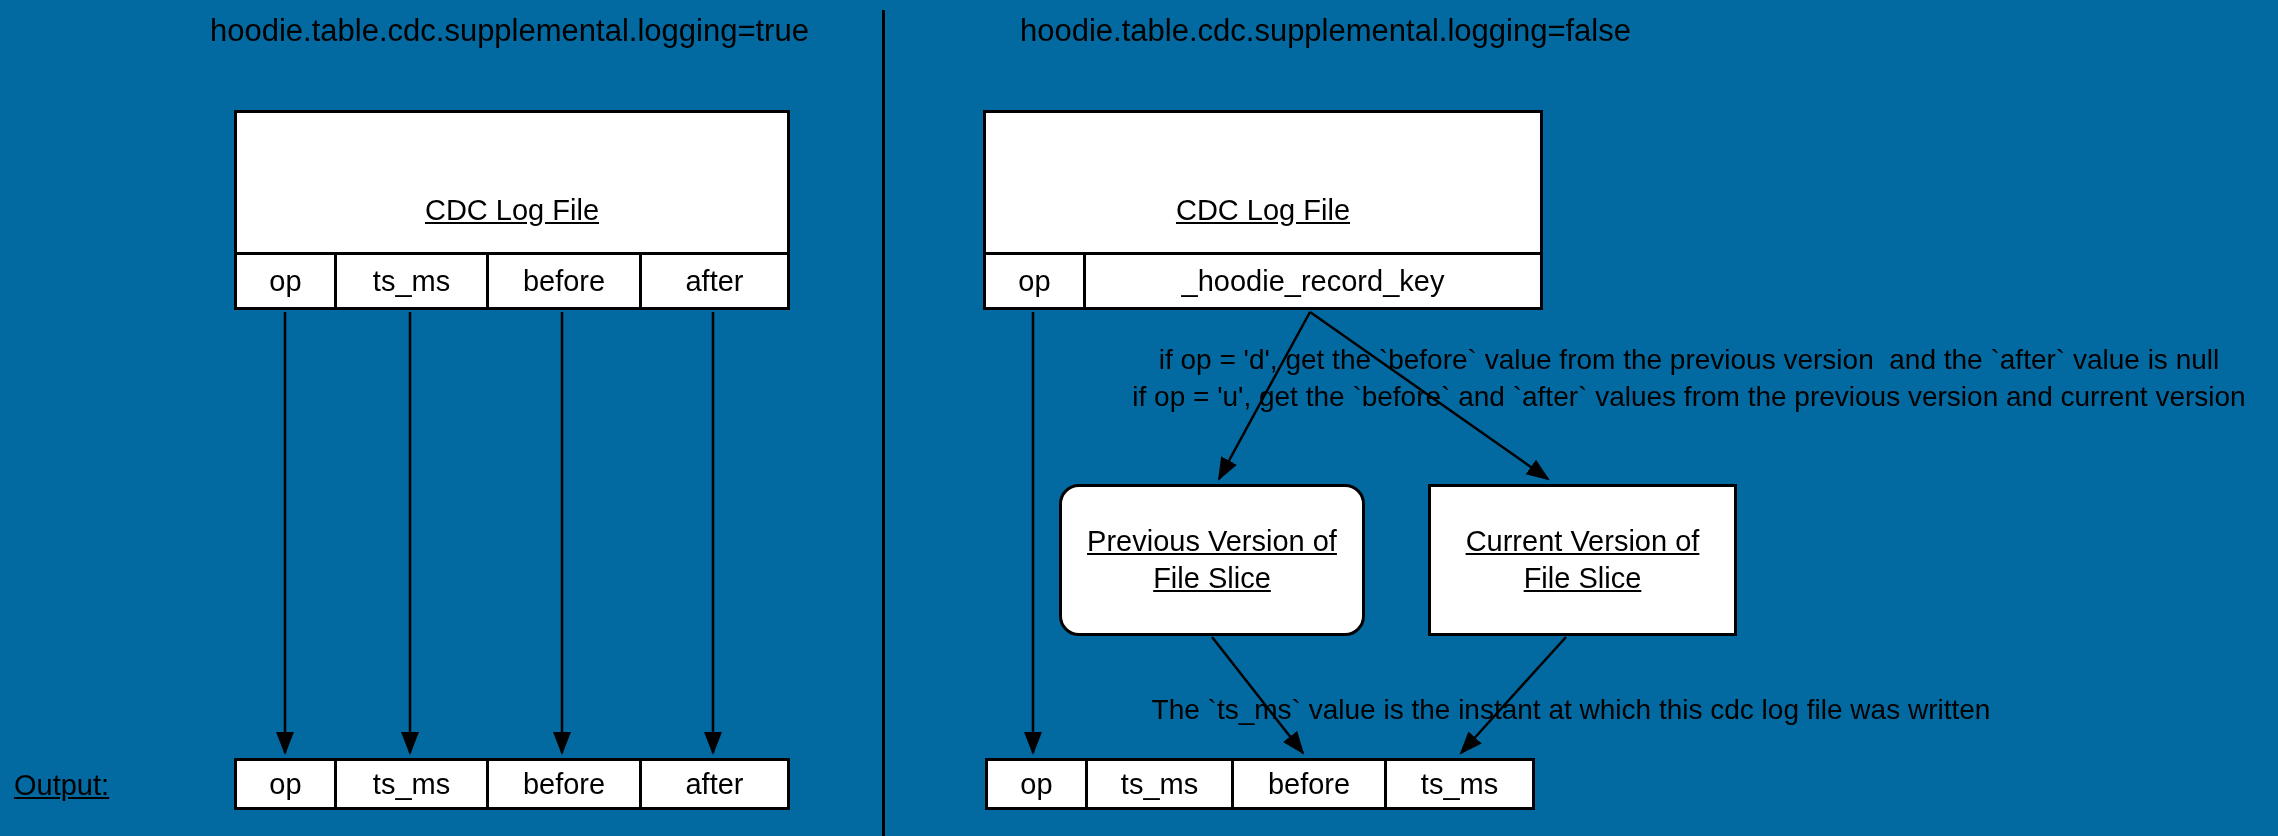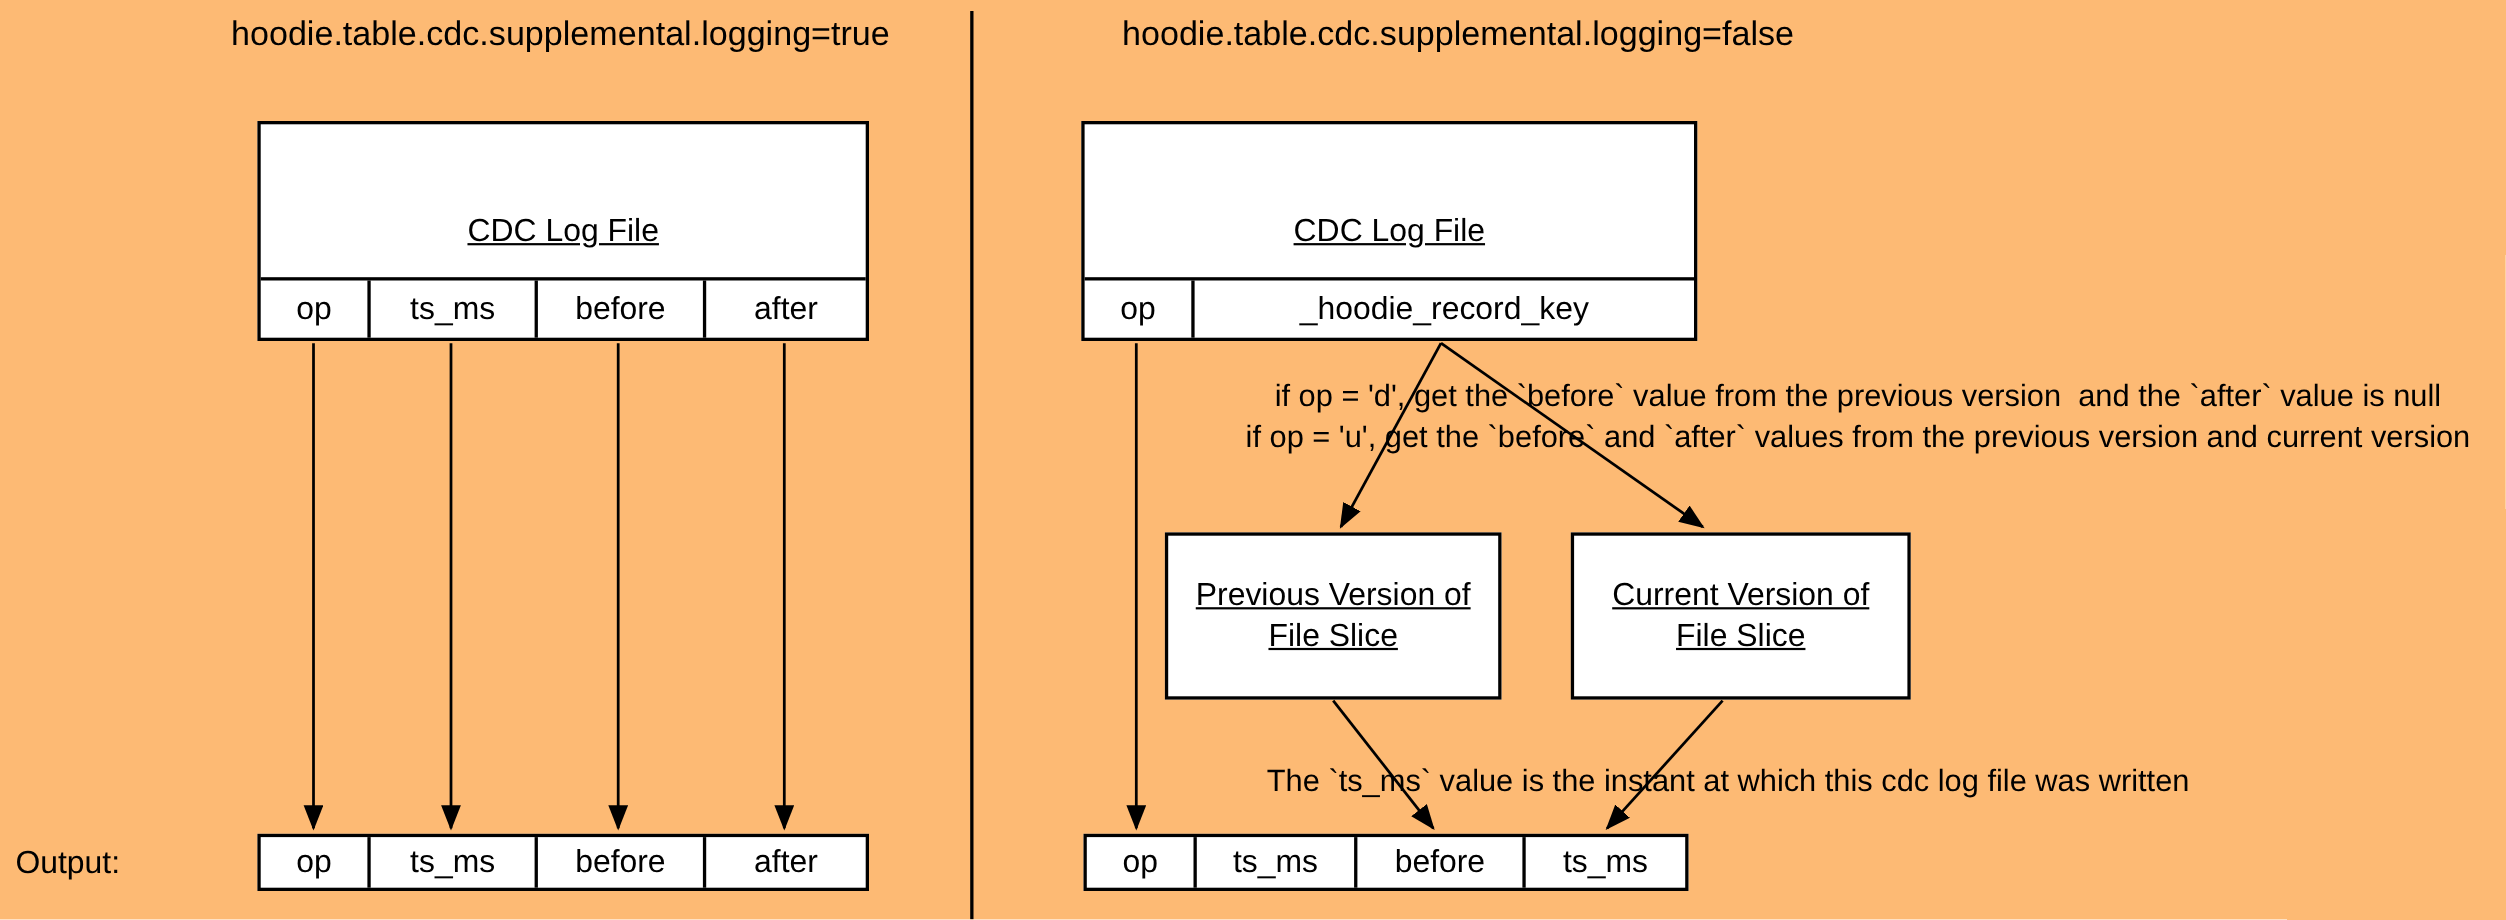--- a/index.html
+++ b/index.html
@@ -1,38 +1,38 @@
 <!DOCTYPE html>
 <html><head>
 <meta charset="utf-8">
 <style>
   html,body{margin:0;padding:0;background:#ffffff;}
   #canvas{
-    position:relative;width:2278px;height:836px;background:#fdba74;
+    position:relative;width:2278px;height:836px;background:#0369a1;
     font-family:"Liberation Sans",sans-serif;color:#000;overflow:hidden;
   }
   .title{position:absolute;top:13px;font-size:31px;white-space:pre;}
   .t-left{left:210px;}
   .t-right{left:1020px;}
   .vdivider{position:absolute;left:882px;top:10px;width:3px;height:826px;background:#000;}
   .box{position:absolute;border:3px solid #000;box-sizing:border-box;background:#ffffff;}
   .cdc-left{left:234px;top:110px;width:556px;height:200px;}
   .cdc-right{left:983px;top:110px;width:560px;height:200px;}
   .box-label{position:absolute;inset:0;display:flex;align-items:center;justify-content:center;font-size:29px;text-decoration:underline;}
   .hrow{position:absolute;left:0;right:0;bottom:0;height:52px;border-top:3px solid #000;display:flex;}
   .cell{display:flex;align-items:center;justify-content:center;font-size:29px;box-sizing:border-box;flex:0 0 auto;white-space:pre;}
   .cell + .cell{border-left:3px solid #000000;}
   .orow{position:absolute;top:758px;height:52px;border:3px solid #000;box-sizing:border-box;display:flex;background:#ffffff;}
   .o-left{left:234px;width:556px;}
   .o-right{left:985px;width:550px;}
-  .olabel{position:absolute;left:14px;top:769px;font-size:29px;}
+  .olabel{position:absolute;left:14px;top:769px;font-size:29px;text-decoration:underline;}
   .rules{position:absolute;left:1100px;top:341px;width:1178px;text-align:center;font-size:28px;line-height:37px;}
   .rules div{white-space:pre-wrap;}
   .slice{font-size:29px;}
-  .prev{left:1059px;top:484px;width:306px;height:152px;}
+  .prev{left:1059px;top:484px;width:306px;height:152px;border-radius:20px;}
   .curr{left:1412px;top:484px;width:309px;height:152px;margin-left:16px;}
   .slice .box-label{white-space:pre-line;text-align:center;line-height:37px;font-size:29px;}
   .note{position:absolute;left:1050px;top:694px;width:1042px;text-align:center;font-size:28px;}
   svg.arrows{position:absolute;left:0;top:0;width:2278px;height:836px;pointer-events:none;}
   svg.arrows line{stroke:#000;stroke-width:2.5;}
 </style>
 </head>
 <body>
 
 <div id="canvas">

